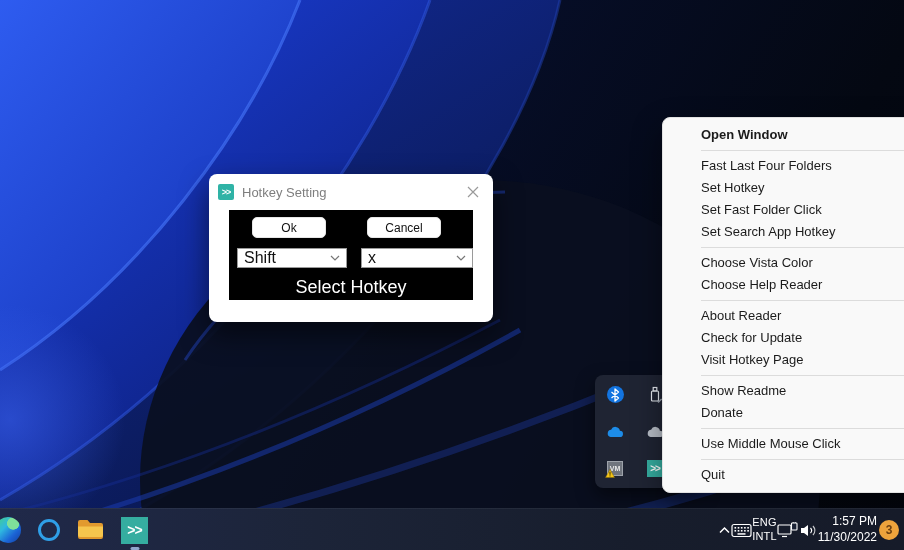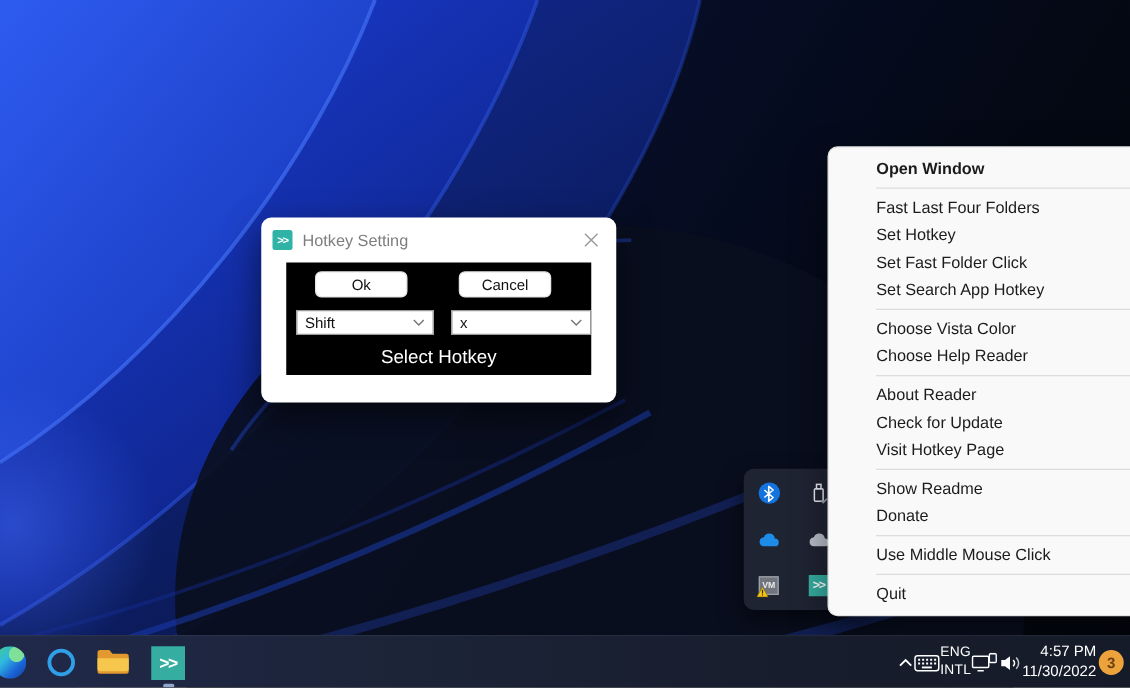--- a/index.html
+++ b/index.html
@@ -16,24 +16,24 @@
   .dialog-appicon { width:16px; height:16px; background:#2fb3a6; color:#fff; border-radius:2px;
     font-size:9px; font-weight:bold; letter-spacing:-1px; display:flex; align-items:center; justify-content:center; }
   .dialog-title { margin-left:8px; font-size:13px; color:#7e7e7e; }
   .dialog-close { margin-left:auto; display:flex; align-items:center; justify-content:center; width:16px; height:16px; }
   .dialog-panel { margin:0 20px; height:90px; background:#000; padding:7px 0 0 0; }
   .btn-row { display:flex; justify-content:space-between; padding:0 32px 0 23px; }
   .win-btn { width:74px; height:21px; background:#fff; border:1px solid #e6e6e6; border-radius:5px;
     font-size:12px; color:#111; display:flex; align-items:center; justify-content:center; cursor:default; }
   .dd-row { display:flex; margin-top:10px; padding-left:8px; gap:14px; }
   .dropdown { height:20px; background:#fff; border:1px solid #9a9a9a; display:flex; align-items:center;
-    padding:0 6px; font-size:12px; color:#111; justify-content:space-between; }
+    padding:0 6px; font-size:16px; color:#111; justify-content:space-between; }
   .dd-modifier { width:114px; }
   .dd-key { width:116px; }
-  .dialog-hint { margin-top:9px; text-align:center; color:#fff; font-size:15px; }
+  .dialog-hint { margin-top:9px; text-align:center; color:#fff; font-size:18px; }
 
   
   .tray-flyout { position:absolute; left:595px; top:375px; width:106px; height:113px;
     background:#1f2433; border-radius:8px; box-shadow:0 8px 18px rgba(0,0,0,.5); z-index:4;
     display:grid; grid-template-columns:40px 40px; grid-auto-rows:37px; padding:1px 0 0 0;
     justify-items:center; align-items:center; }
   .tray-cell { width:18px; height:18px; display:flex; align-items:center; justify-content:center; position:relative; }
   .bt-circle { width:17px; height:17px; border-radius:50%; background:#1374e0; display:flex; align-items:center; justify-content:center; }
   .vm-box { width:16px; height:15px; background:#70757e; border:1px solid #9da2aa; color:#e8e8e8;
     font-size:7px; font-weight:bold; display:flex; align-items:center; justify-content:center; position:relative; }
@@ -262,20 +262,20 @@
         </svg>
       </span>
       <span class="ticon">
         <svg width="19" height="15" viewBox="0 0 19 15">
           <polygon points="2,5 5,5 9,2 9,13 5,10 2,10" fill="#fff"></polygon>
           <path d="M11.5 5 q2.3 2.5 0 5" stroke="#fff" stroke-width="1.2" fill="none"></path>
           <path d="M14 3 q3.8 4.5 0 9" stroke="#fff" stroke-width="1.2" fill="none" opacity="0.75"></path>
         </svg>
       </span>
       <div class="clock-block">
-        <div>4:57 PM</div>
+        <div>1:57 PM</div>
         <div>11/30/2022</div>
       </div>
       <div class="notif-badge">3</div>
     </div>
   </div>
 
 </div>
 
 </body></html>

